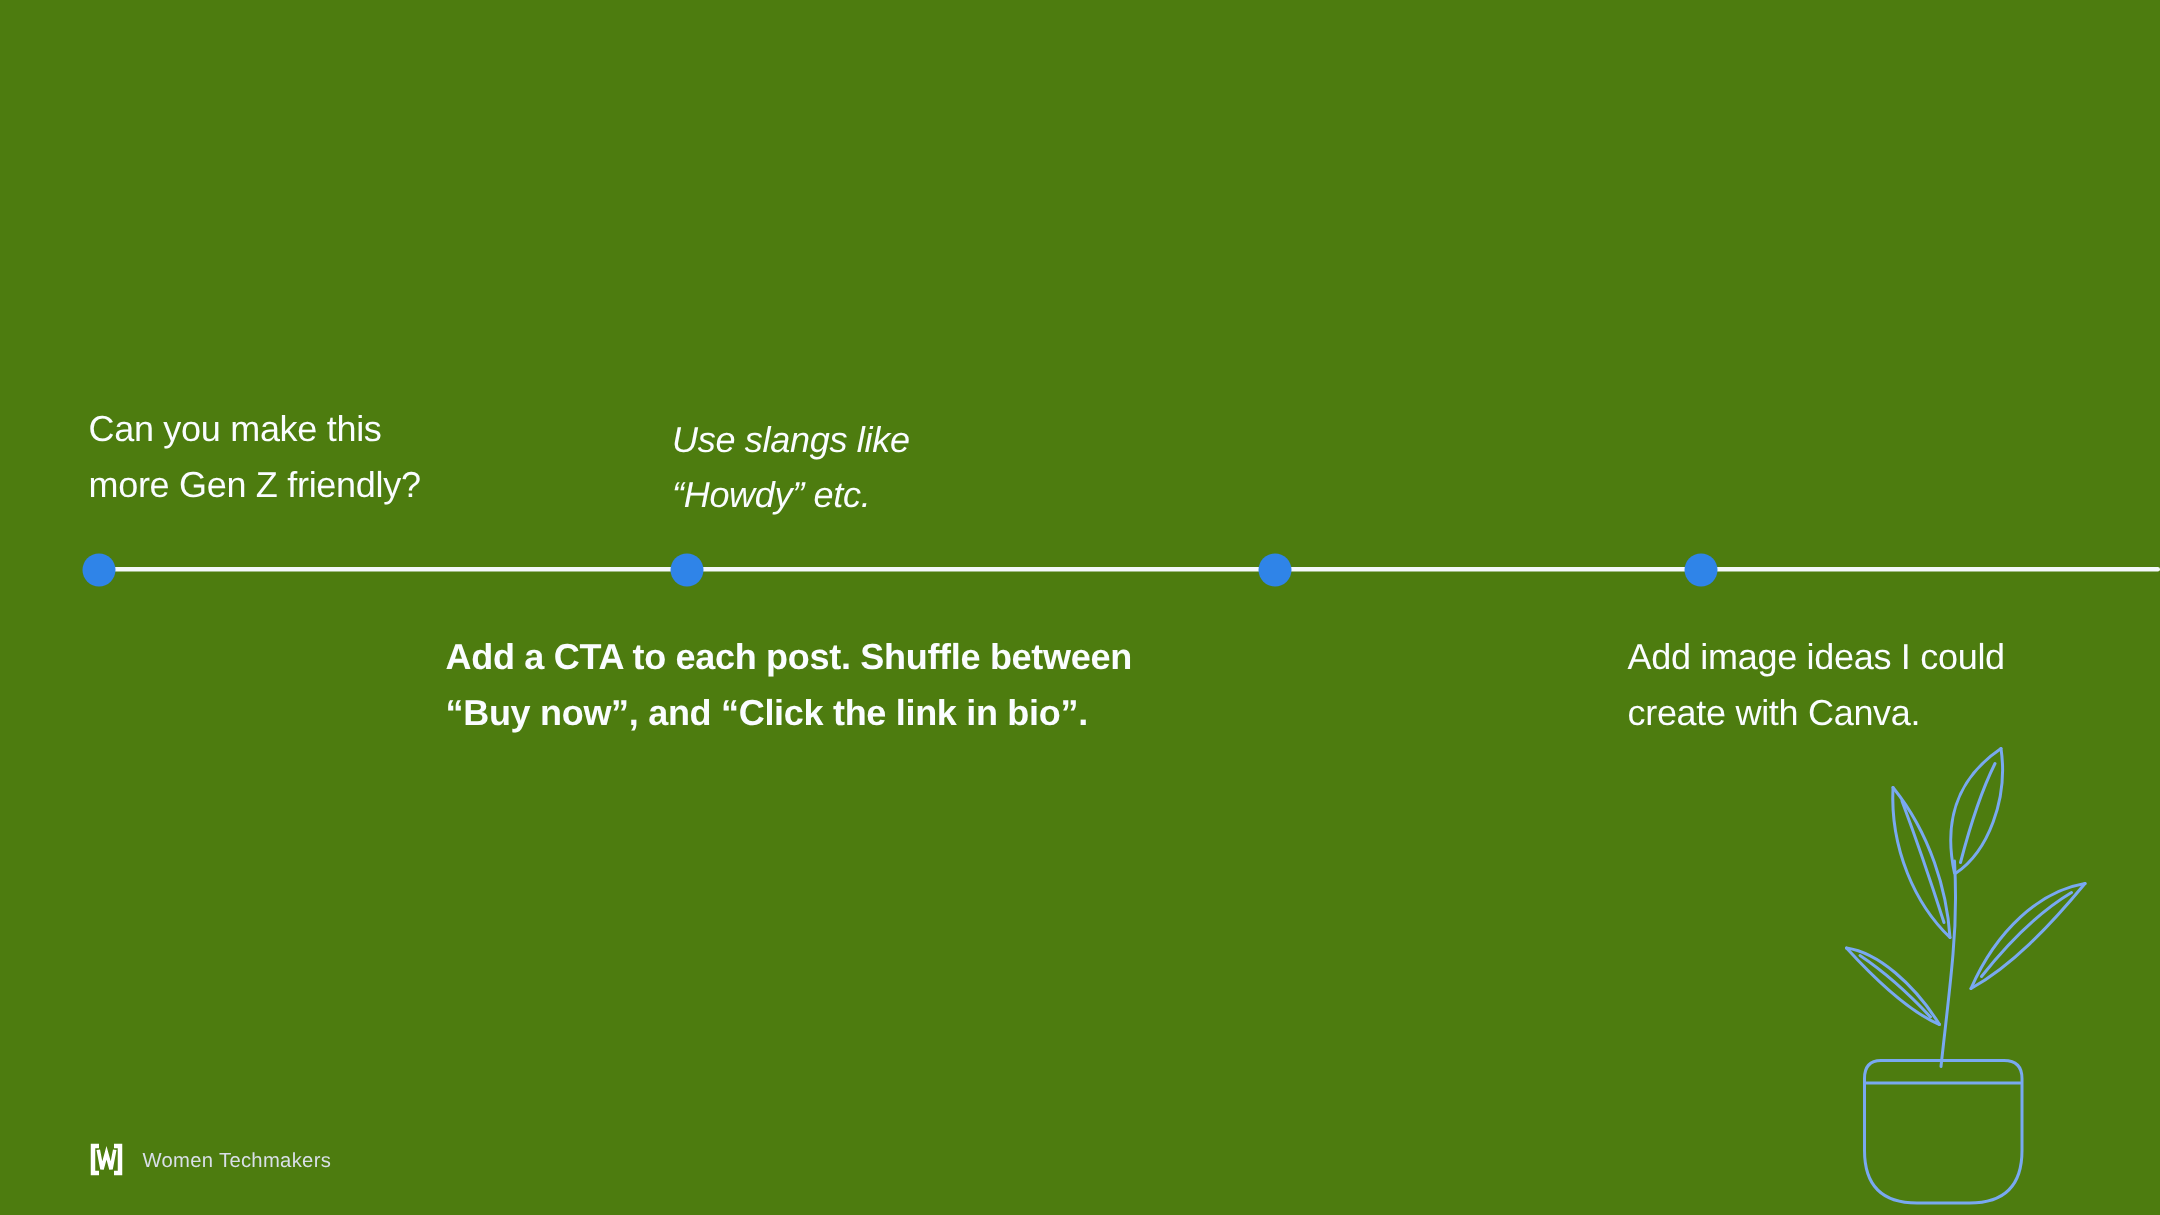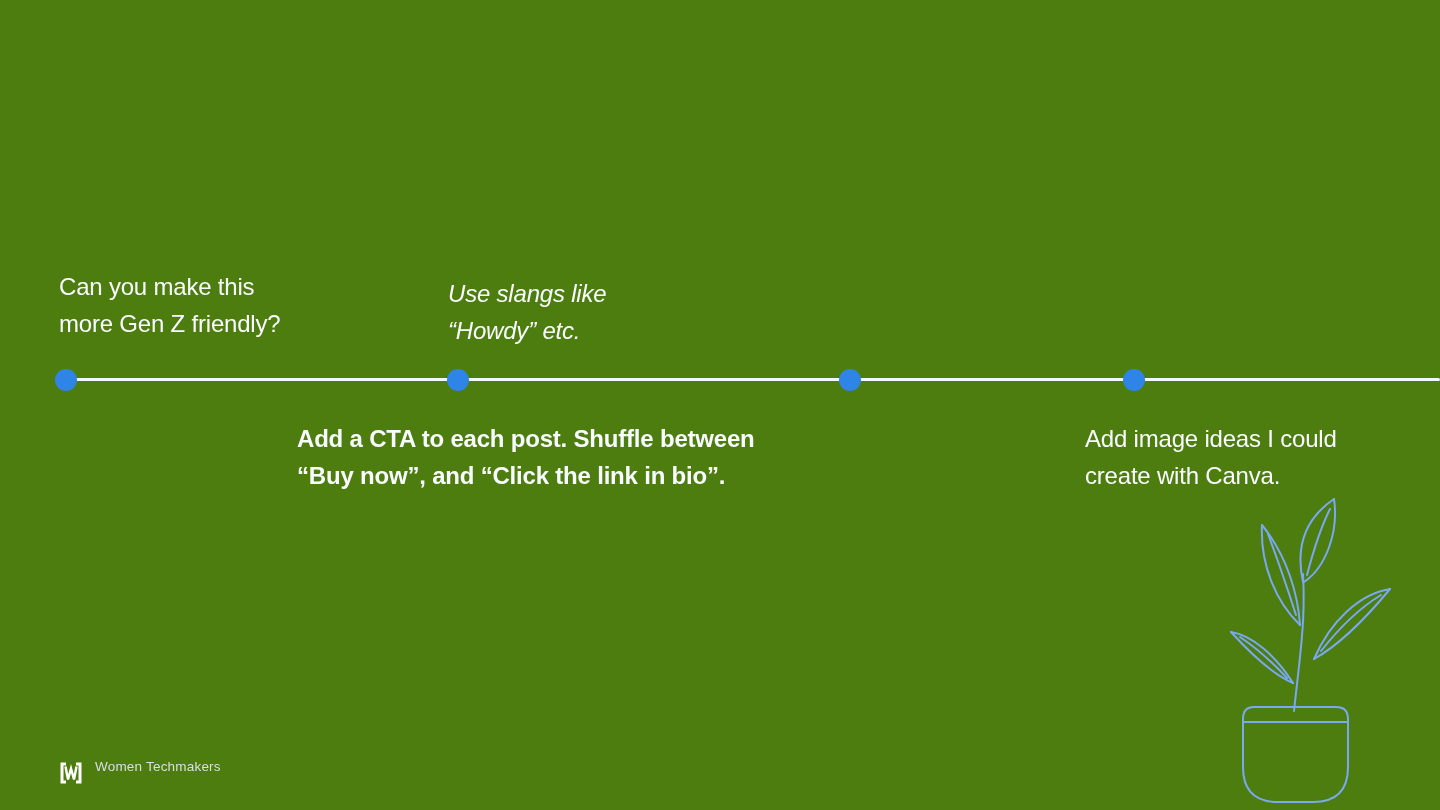--- a/index.html
+++ b/index.html
@@ -59,21 +59,21 @@
     width: 250px;
     height: 332px;
   }
 
   .footer {
     position: absolute;
     left: 57px;
     top: 759px;
     height: 28px;
     display: flex;
-    align-items: flex-start;
+    align-items: center;
     gap: 10px;
   }
   .footer-brand {
     color: #d9dfe8;
     font-size: 13.5px;
     letter-spacing: 0.2px;
   }
 </style>
 </head>
 <body>

